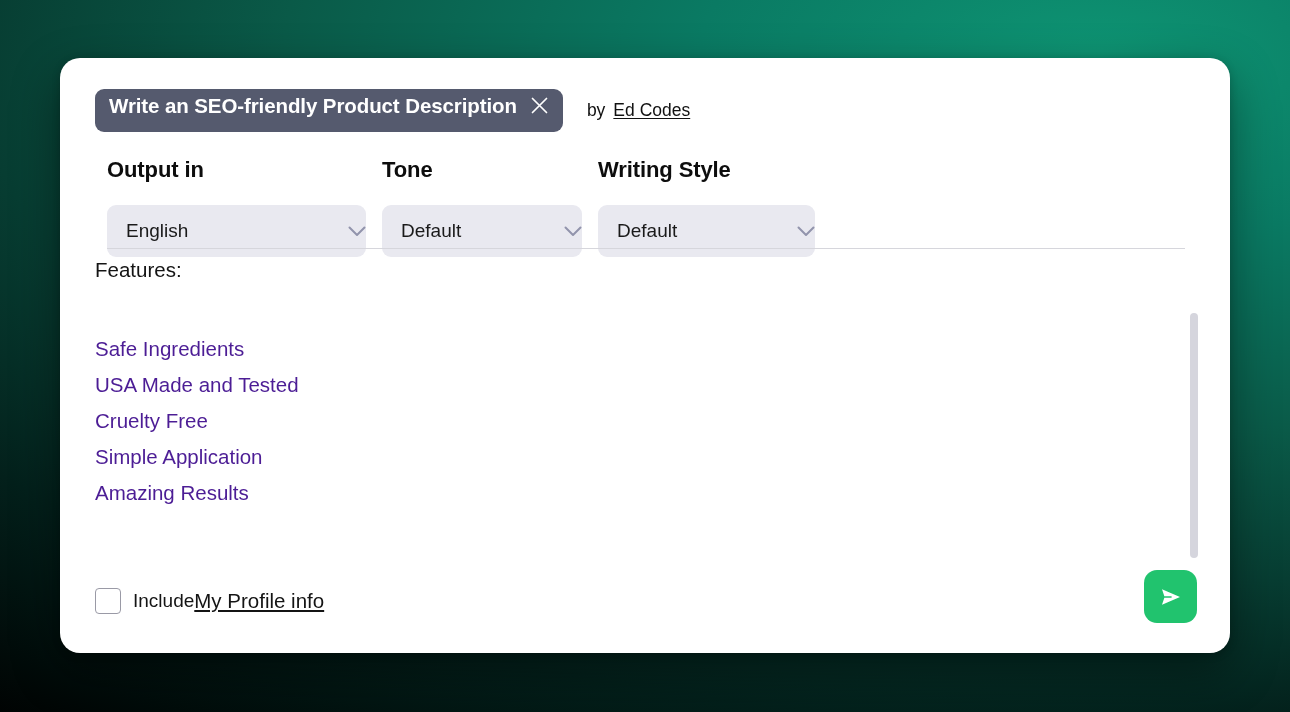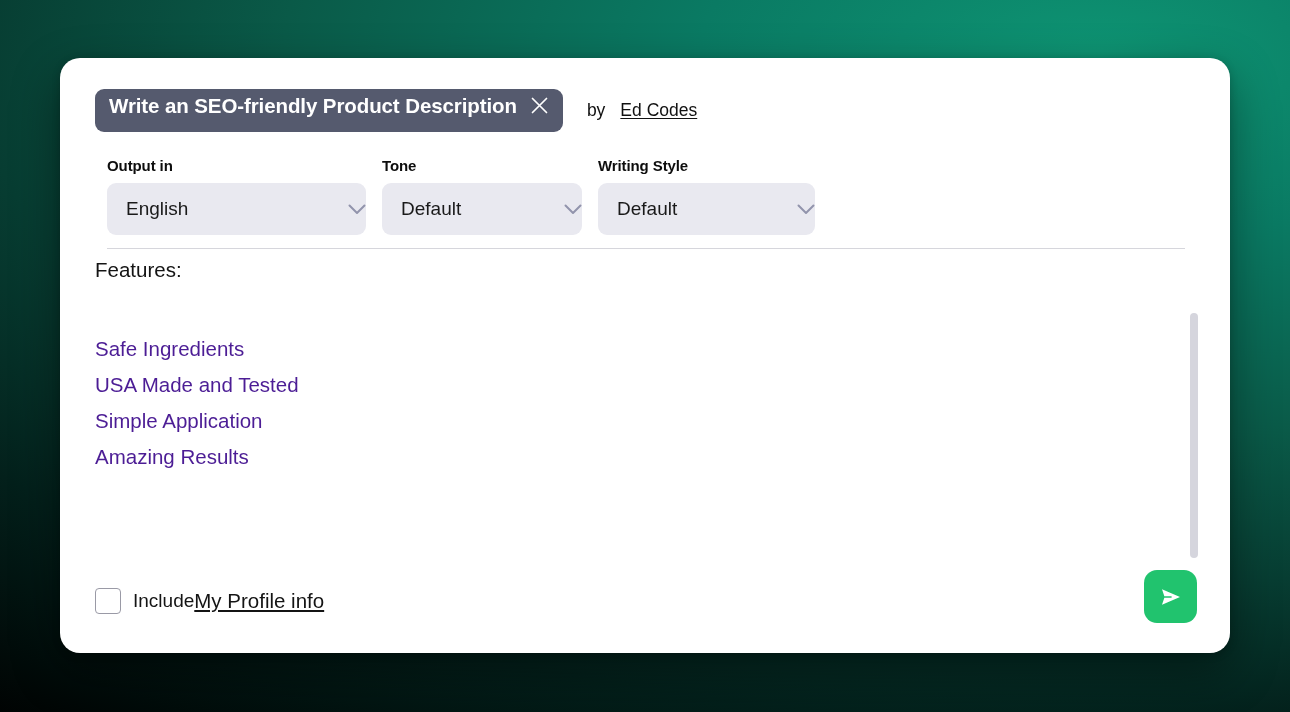--- a/index.html
+++ b/index.html
@@ -73,45 +73,45 @@
   .close-btn svg { display: block; }
 
   .byline {
     display: flex;
     align-items: center;
     margin-left: 24px;
     font-size: 17.5px;
     color: #111111;
   }
 
-  .byline-by { margin-right: 15px; }
+  .byline-by { margin-right: 8px; }
 
   .byline-author {
     text-decoration: underline;
     text-underline-offset: 2px;
     cursor: pointer;
     color: #111111;
   }
 
   
   .selects-row {
     position: absolute;
     left: 47px;
     top: 99px;
     display: flex;
     gap: 16px;
   }
 
   .select-group { display: flex; flex-direction: column; }
 
   .select-label {
-    font-size: 15px;
+    font-size: 22px;
     font-weight: bold;
     color: #0d0d0d;
-    margin-bottom: 9px;
+    margin-bottom: 22px;
     letter-spacing: -0.1px;
   }
 
   .select-box {
     position: relative;
     height: 52px;
     background: #e9e9f0;
     border-radius: 9px;
     display: flex;
     align-items: center;
@@ -284,20 +284,21 @@
     </div>
 
   </div>
 
   <div class="divider"></div>
 
   <div class="body-area">
     <div class="features-head">Features:</div>
     <div class="feature-line">Safe Ingredients</div>
     <div class="feature-line">USA Made and Tested</div>
+    <div class="feature-line">Cruelty Free</div>
     <div class="feature-line">Simple Application</div>
     <div class="feature-line">Amazing Results</div>
   </div>
 
   <div class="scroll-track">
     <div class="scroll-thumb"></div>
   </div>
 
   <div class="footer-row">
     <div class="checkbox"></div>

